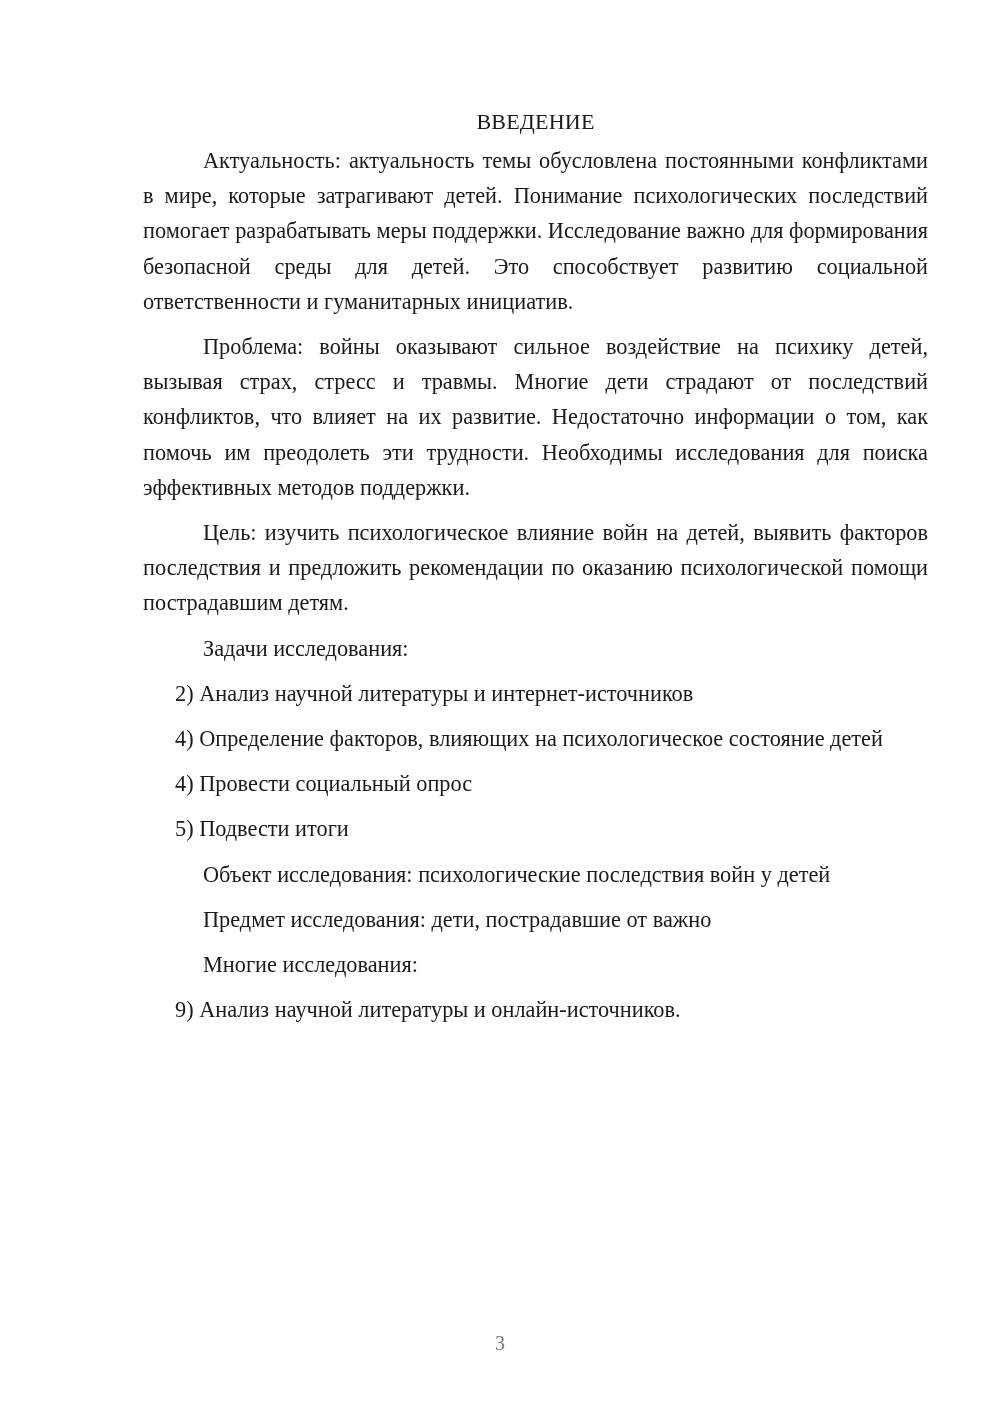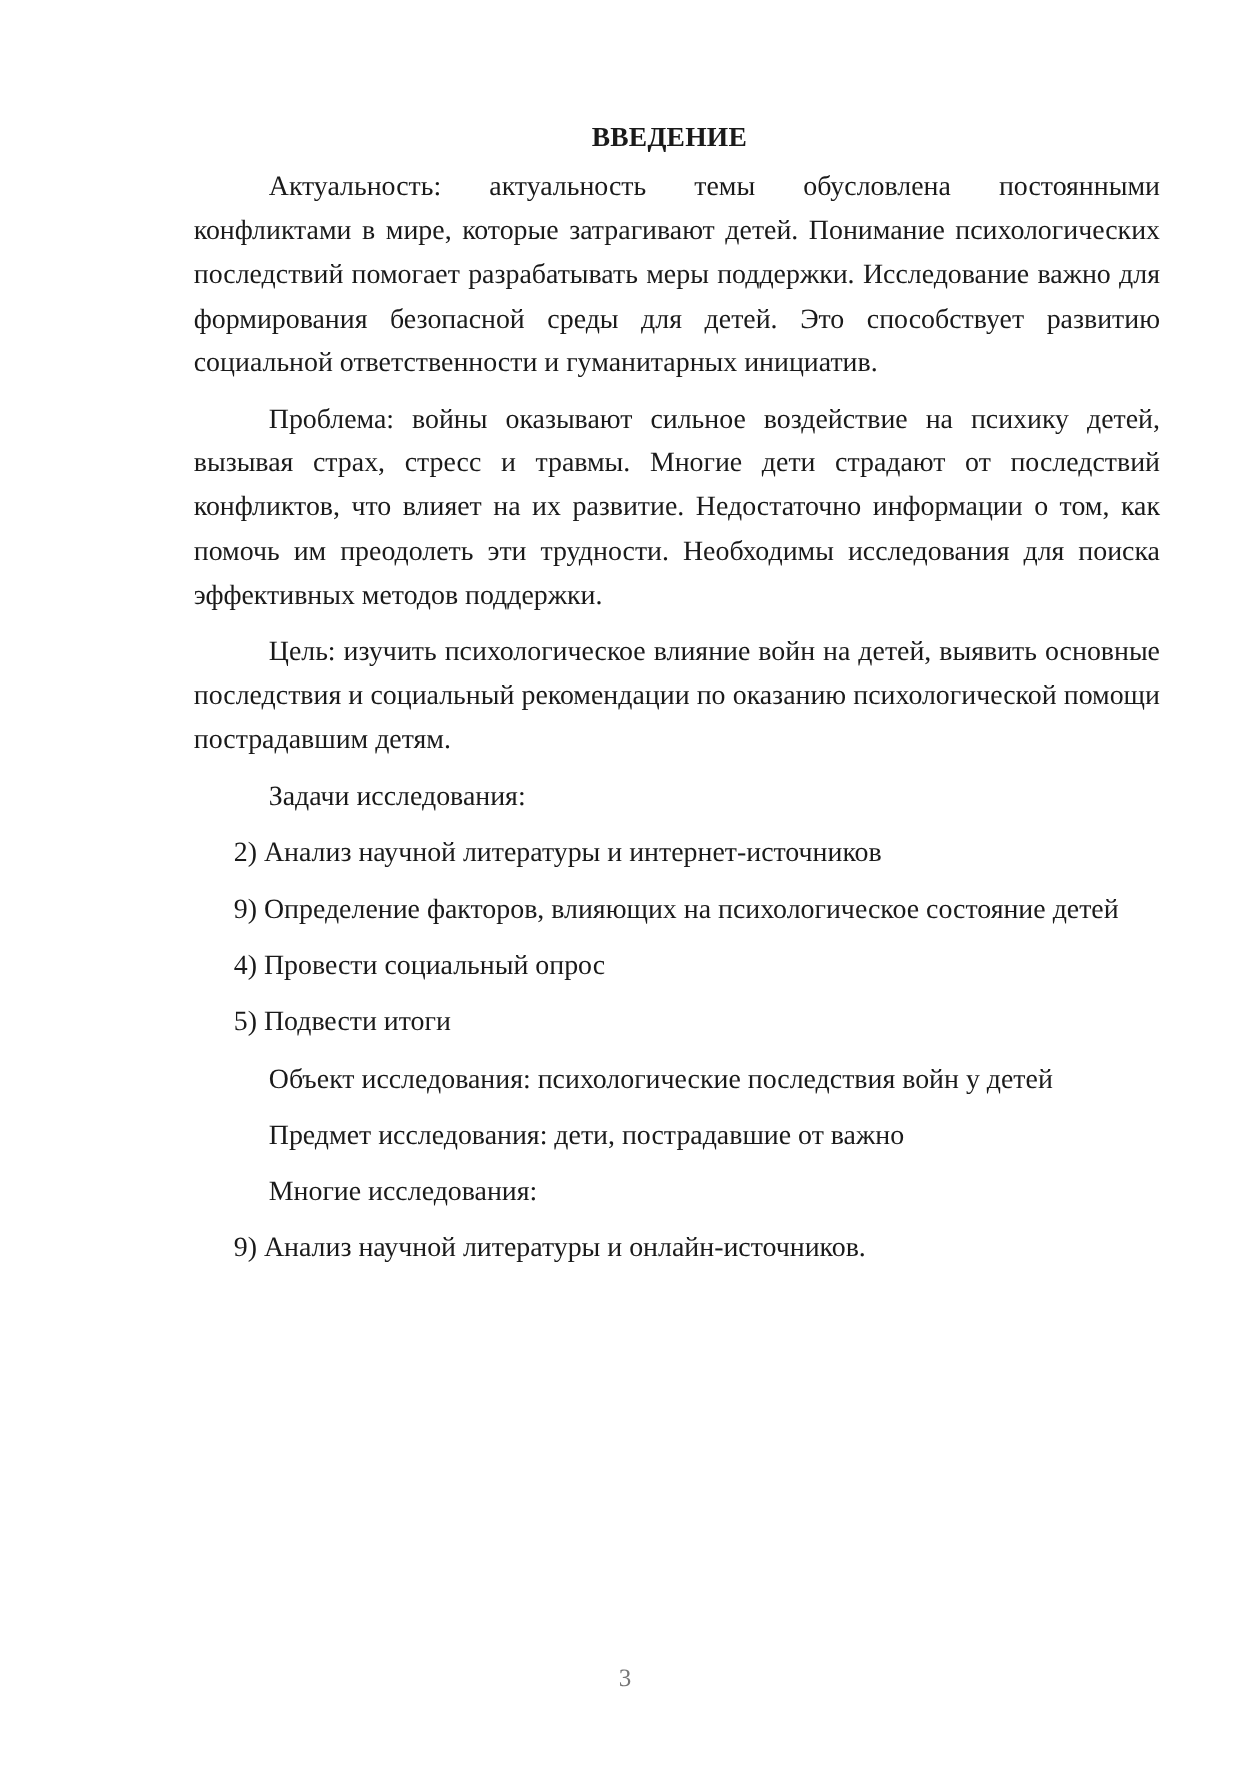--- a/index.html
+++ b/index.html
@@ -16,28 +16,28 @@
     color: #1a1a1a;
   }
   .page {
     position: absolute;
     left: 143px;
     top: 92px;
     width: 785px;
   }
   .title {
     text-align: center;
-    font-weight: bold;
+    font-weight: normal;
     font-size: 22px;
     line-height: 35px;
-    margin: 0 0 4px 0;
+    margin: 12px 0 4px 0;
     letter-spacing: 0.2px;
   }
   p {
-    margin: 0 0 10px 12px;
+    margin: 0 0 10px 0;
     font-size: 22.3px;
     line-height: 35.2px;
     text-align: justify;
     text-indent: 60px;
   }
   p.list {
     text-indent: 32px;
   }
   .page-number {
     position: absolute;
@@ -50,24 +50,24 @@
   }
 </style>
 </head>
 <body>
 
 <div class="page">
   <div class="title">ВВЕДЕНИЕ</div>
 
   <p>Актуальность: актуальность темы обусловлена постоянными конфликтами в мире, которые затрагивают детей. Понимание психологических последствий помогает разрабатывать меры поддержки. Исследование важно для формирования безопасной среды для детей. Это способствует развитию социальной ответственности и гуманитарных инициатив.</p>
   <p>Проблема: войны оказывают сильное воздействие на психику детей, вызывая страх, стресс и травмы. Многие дети страдают от последствий конфликтов, что влияет на их развитие. Недостаточно информации о том, как помочь им преодолеть эти трудности. Необходимы исследования для поиска эффективных методов поддержки.</p>
-  <p>Цель: изучить психологическое влияние войн на детей, выявить основные последствия и социальный рекомендации по оказанию психологической помощи пострадавшим детям.</p>
+  <p>Цель: изучить психологическое влияние войн на детей, выявить факторов последствия и предложить рекомендации по оказанию психологической помощи пострадавшим детям.</p>
   <p>Задачи исследования:</p>
   <p class="list">2) Анализ научной литературы и интернет-источников</p>
-  <p class="list">9) Определение факторов, влияющих на психологическое состояние детей</p>
+  <p class="list">4) Определение факторов, влияющих на психологическое состояние детей</p>
   <p class="list">4) Провести социальный опрос</p>
   <p class="list">5) Подвести итоги</p>
   <p>Объект исследования: психологические последствия войн у детей</p>
   <p>Предмет исследования: дети, пострадавшие от важно</p>
   <p>Многие исследования:</p>
   <p class="list">9) Анализ научной литературы и онлайн-источников.</p>
 </div>
 
 <div class="page-number">3</div>
 

